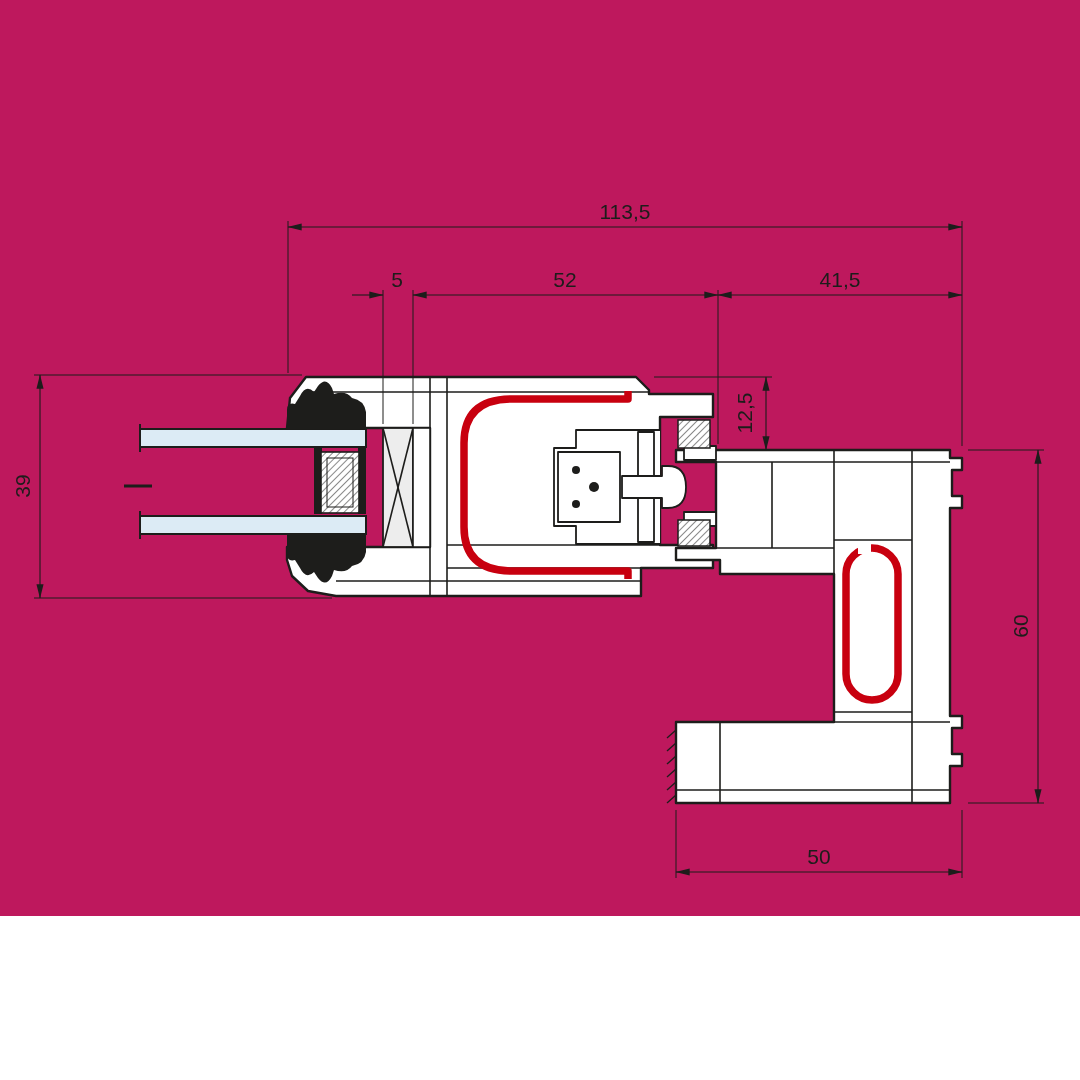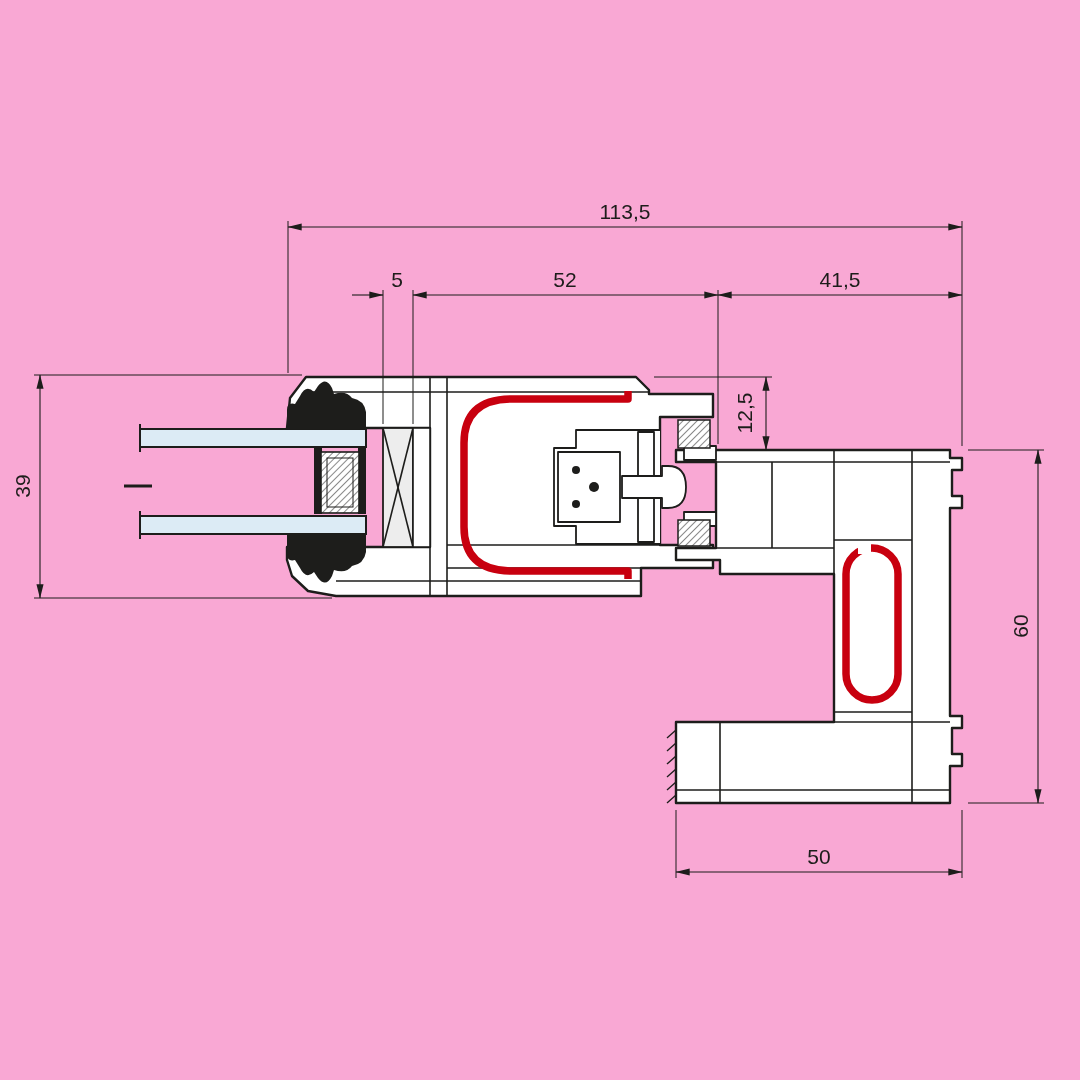--- a/index.html
+++ b/index.html
@@ -1,17 +1,17 @@
 <!DOCTYPE html>
 <html><head>
 <meta charset="utf-8">
 <style>
   html,body{margin:0;padding:0;background:#ffffff;}
   body{width:1080px;height:1080px;overflow:hidden;}
-  .stage{width:1080px;height:1080px;position:relative;background:#f9a8d4;}
+  .stage{width:1080px;height:916px;position:relative;background:#be185d;}
   svg{display:block;}
   .dimtext{font-family:"Liberation Sans", sans-serif;font-size:21px;fill:#1d1d1b;}
   .outline{fill:#ffffff;stroke:#1d1d1b;stroke-width:2.4;stroke-linejoin:round;}
   .inner{fill:none;stroke:#1d1d1b;stroke-width:1.6;}
   .dim{stroke:#1d1d1b;stroke-width:1.1;fill:none;}
   .ext{stroke:#1d1d1b;stroke-width:1.0;fill:none;}
   .blk{fill:#1d1d1b;stroke:none;}
   .part{fill:#ffffff;stroke:#1d1d1b;stroke-width:1.8;stroke-linejoin:round;}
 </style>
 </head>

